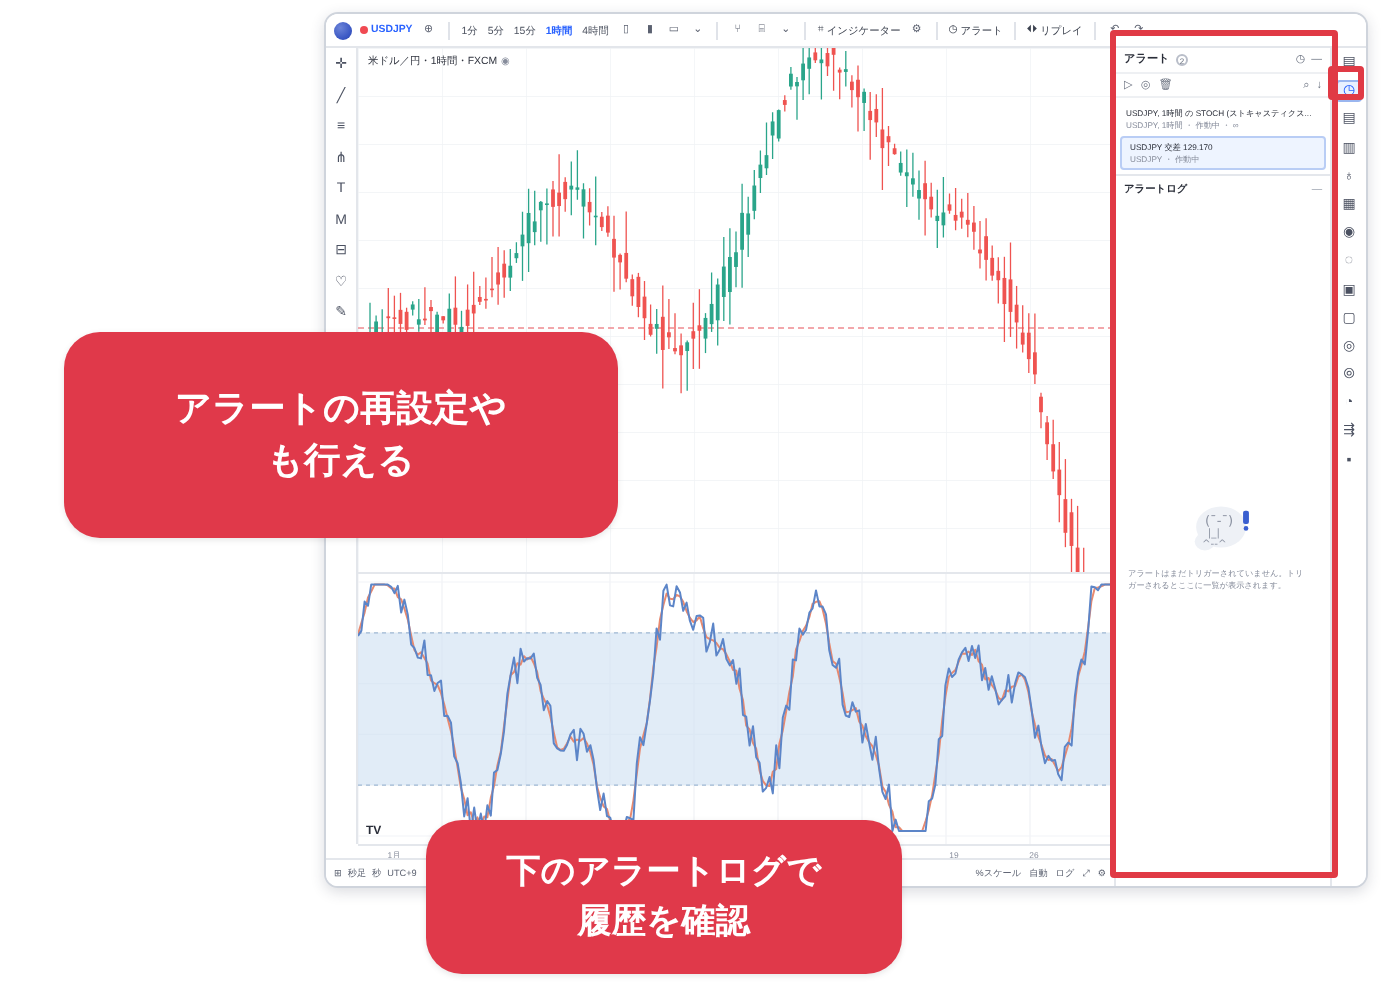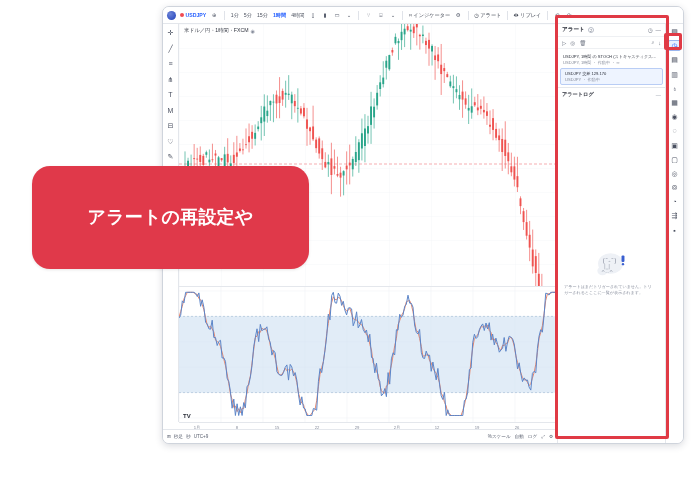--- a/index.html
+++ b/index.html
@@ -696,16 +696,21 @@
       <div class="rr-ico">⇶</div>
       <div class="rr-ico">▪</div>
     </div>
 
     <div class="hl-box" id="hl-panel"></div>
     <div class="hl-box" id="hl-icon"></div>
   </div>
 
   <div class="callout" id="callout-1">
     <div class="line">アラートの再設定や</div>
+    <div class="line">も行える</div>
   </div>
 
+  <div class="callout" id="callout-2">
+    <div class="line">下のアラートログで</div>
+    <div class="line">履歴を確認</div>
+  </div>
 
 </div>
 
 </body></html>

